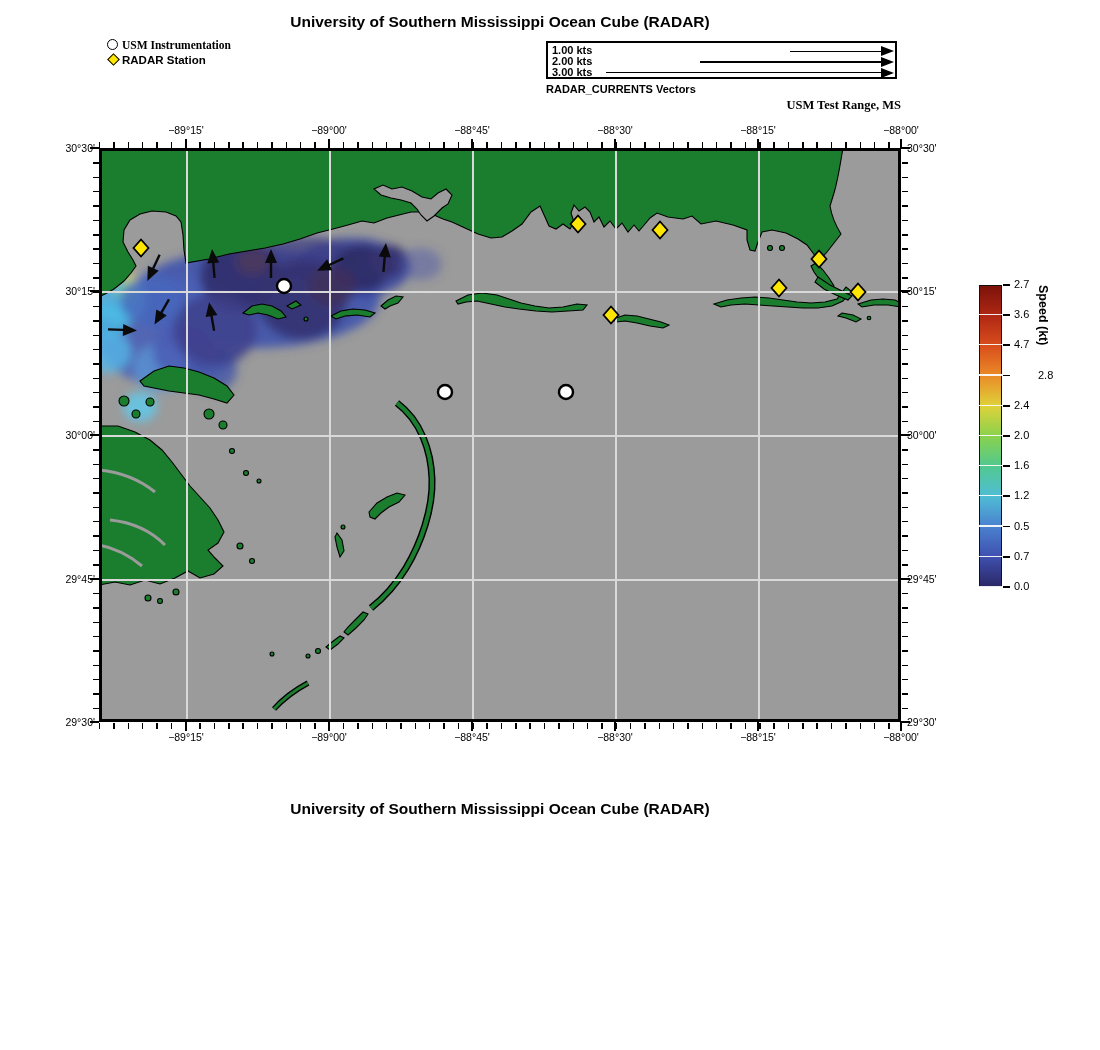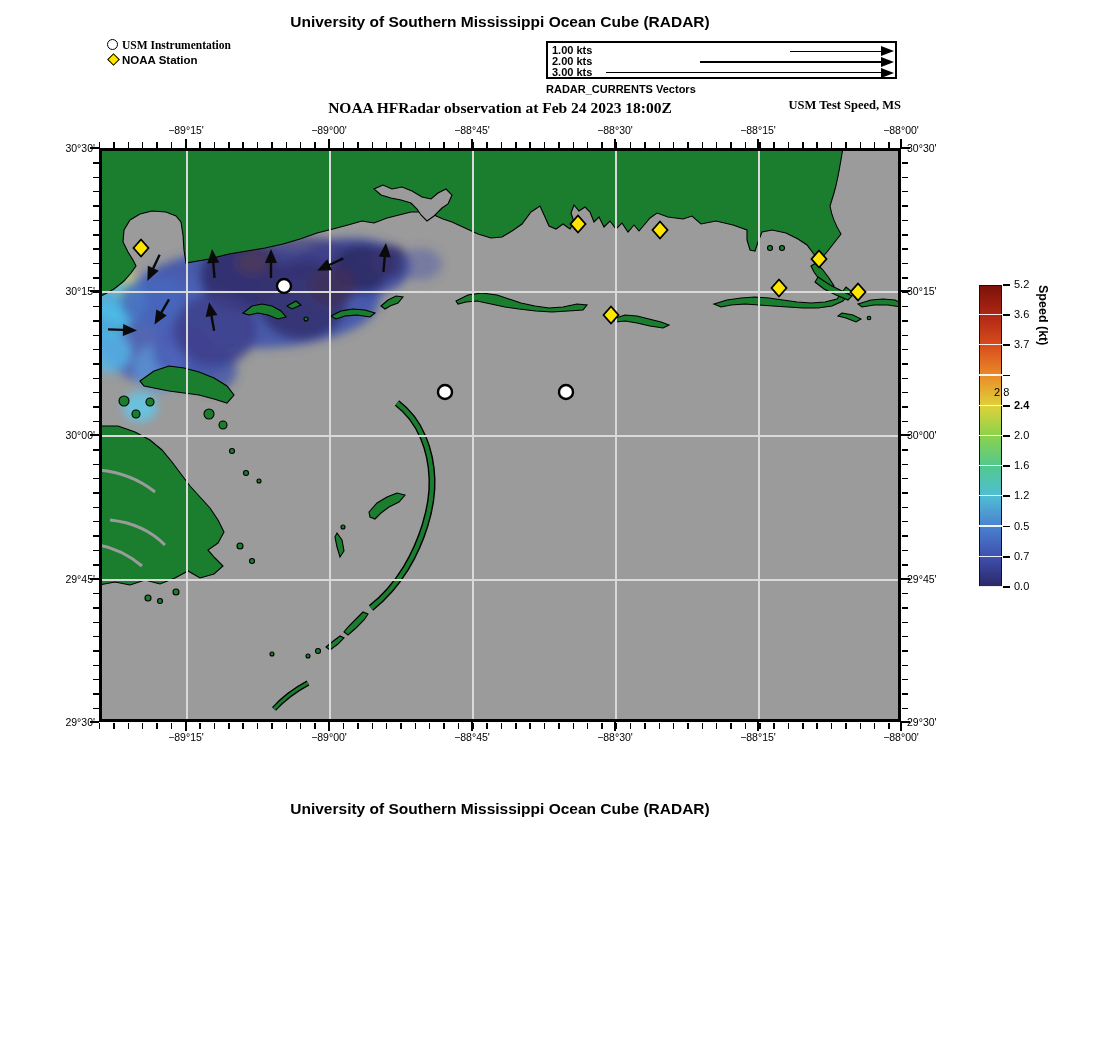--- a/index.html
+++ b/index.html
@@ -43,37 +43,36 @@
 </head>
 <body>
 
 <div id="figure" class="abs" style="inset:0;">
 
   <div id="fig-title" class="abs">University of Southern Mississippi Ocean Cube (RADAR)</div>
 
   <div class="abs legend-circle"></div>
   <div class="abs legend-label" style="left:122px;top:39px;font-family:Liberation Serif, serif;">USM Instrumentation</div>
   <div class="abs legend-diamond"></div>
-  <div class="abs legend-label" style="left:122px;top:54px;">NOAA Station</div>
+  <div class="abs legend-label" style="left:122px;top:54px;">RADAR Station</div>
 
   <div id="vector-box" class="abs">
       <div class="abs vkey-label" style="left: 4px; top: 1.5px; text-align: right;">1.00 kts</div>
       <div class="abs vkey-line" style="left: 242px; top: 7.5px; width: 93px;"></div>
       <div class="abs vkey-head" style="left: 333px; top: 3.2px;"></div>
       <div class="abs vkey-label" style="left: 4px; top: 12.8px;">2.00 kts</div>
       <div class="abs vkey-line" style="left: 152px; top: 18.2px; width: 183px;"></div>
       <div class="abs vkey-head" style="left: 333px; top: 13.9px;"></div>
       <div class="abs vkey-label" style="left: 4px; top: 24.1px;">3.00 kts</div>
       <div class="abs vkey-line" style="left: 58px; top: 28.9px; width: 277px;"></div>
       <div class="abs vkey-head" style="left: 333px; top: 24.6px;"></div>
     </div>
   <div id="vector-caption" class="abs">RADAR_CURRENTS Vectors</div>
 
-  <div id="subtitle" class="abs">NOAA HFRadar observation at Feb 24 2023 18:00Z</div>
-  <div id="range-label" class="abs">USM Test Speed, MS</div>
+  <div id="range-label" class="abs">USM Test Range, MS</div>
 
   <div id="map-layers" class="abs">
     <svg id="svg-land" viewBox="99 148 802 574">
       <defs>
           <filter id="blobblur" x="-30%" y="-30%" width="160%" height="160%">
             <feGaussianBlur stdDeviation="5"></feGaussianBlur>
           </filter>
         </defs>
       <g id="g-blobs" filter="url(#blobblur)">
           <ellipse cx="255" cy="298" rx="125" ry="50" fill="#4356ac" opacity="0.95"></ellipse>
@@ -234,29 +233,29 @@
     <div class="abs major-tick" style="left: 901px; top: 434px; width: 9px; height: 2px;"></div>
     <div class="abs axis-label y-label-left" style="left: 41px; top: 573px;">29°45'</div>
     <div class="abs axis-label y-label-right" style="left: 907px; top: 573px;">29°45'</div>
     <div class="abs major-tick" style="left: 90px; top: 578px; width: 9px; height: 2px;"></div>
     <div class="abs major-tick" style="left: 901px; top: 578px; width: 9px; height: 2px;"></div>
     <div class="abs axis-label y-label-left" style="left: 41px; top: 716px;">29°30'</div>
     <div class="abs axis-label y-label-right" style="left: 907px; top: 716px;">29°30'</div>
     <div class="abs major-tick" style="left: 90px; top: 721px; width: 9px; height: 2px;"></div>
     <div class="abs major-tick" style="left: 901px; top: 721px; width: 9px; height: 2px;"></div>
     <div class="abs cbar-tick" style="left: 1003px; top: 284px;"></div>
-    <div class="abs cbar-label" style="left: 1014px; top: 278px;">5.2</div>
+    <div class="abs cbar-label" style="left: 1014px; top: 278px;">2.7</div>
     <div class="abs cbar-tick" style="left: 1003px; top: 314.2px;"></div>
     <div class="abs cbar-label" style="left: 1014px; top: 308.2px;">3.6</div>
     <div class="abs cbar-tick" style="left: 1003px; top: 344.4px;"></div>
-    <div class="abs cbar-label" style="left: 1014px; top: 338.4px;">3.7</div>
+    <div class="abs cbar-label" style="left: 1014px; top: 338.4px;">4.7</div>
     <div class="abs cbar-tick" style="left: 1003px; top: 374.6px;"></div>
-    <div class="abs cbar-label" style="left: 994px; top: 368.6px; margin-top: 17px;">2.8</div>
+    <div class="abs cbar-label" style="left: 1038px; top: 368.6px;">2.8</div>
     <div class="abs cbar-tick" style="left: 1003px; top: 404.8px;"></div>
-    <div class="abs cbar-label" style="left: 1014px; top: 398.8px; font-weight: bold;">2.4</div>
+    <div class="abs cbar-label" style="left: 1014px; top: 398.8px;">2.4</div>
     <div class="abs cbar-tick" style="left: 1003px; top: 435px;"></div>
     <div class="abs cbar-label" style="left: 1014px; top: 429px;">2.0</div>
     <div class="abs cbar-tick" style="left: 1003px; top: 465.2px;"></div>
     <div class="abs cbar-label" style="left: 1014px; top: 459.2px;">1.6</div>
     <div class="abs cbar-tick" style="left: 1003px; top: 495.4px;"></div>
     <div class="abs cbar-label" style="left: 1014px; top: 489.4px;">1.2</div>
     <div class="abs cbar-tick" style="left: 1003px; top: 525.6px;"></div>
     <div class="abs cbar-label" style="left: 1014px; top: 519.6px;">0.5</div>
     <div class="abs cbar-tick" style="left: 1003px; top: 555.8px;"></div>
     <div class="abs cbar-label" style="left: 1014px; top: 549.8px;">0.7</div>

